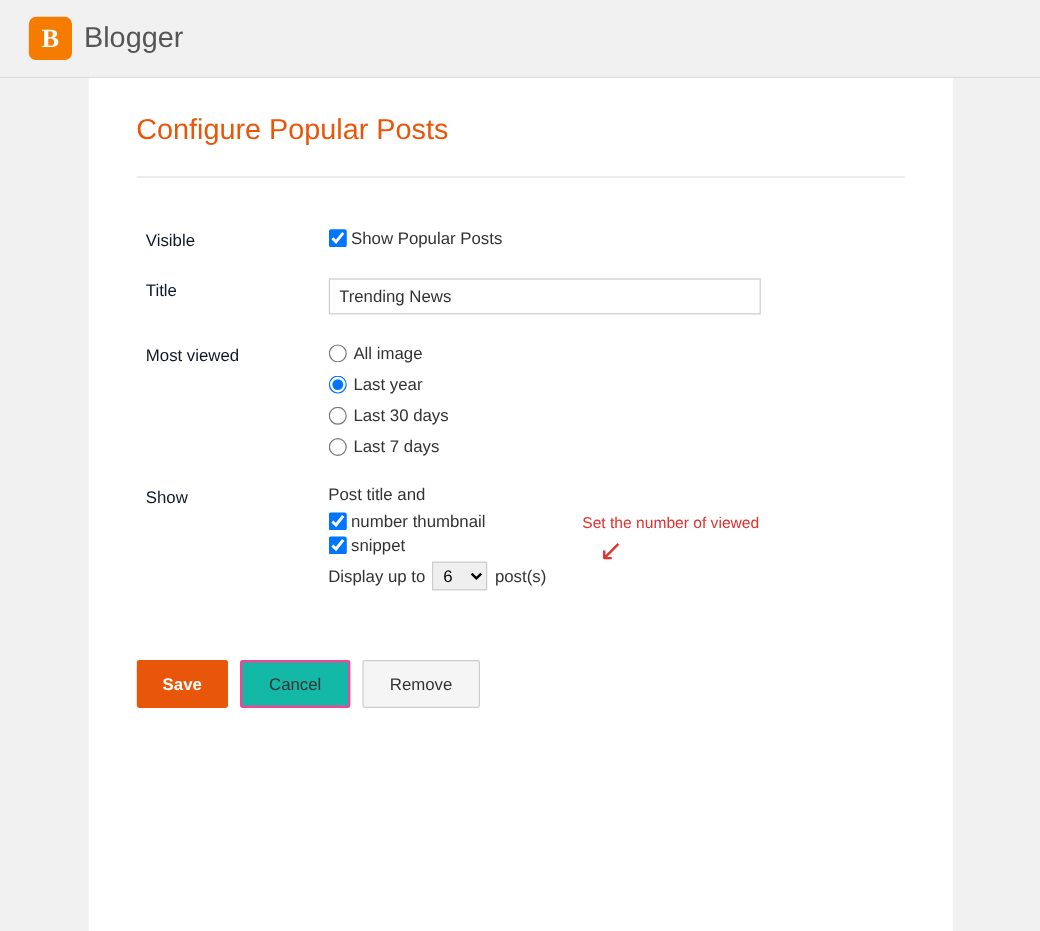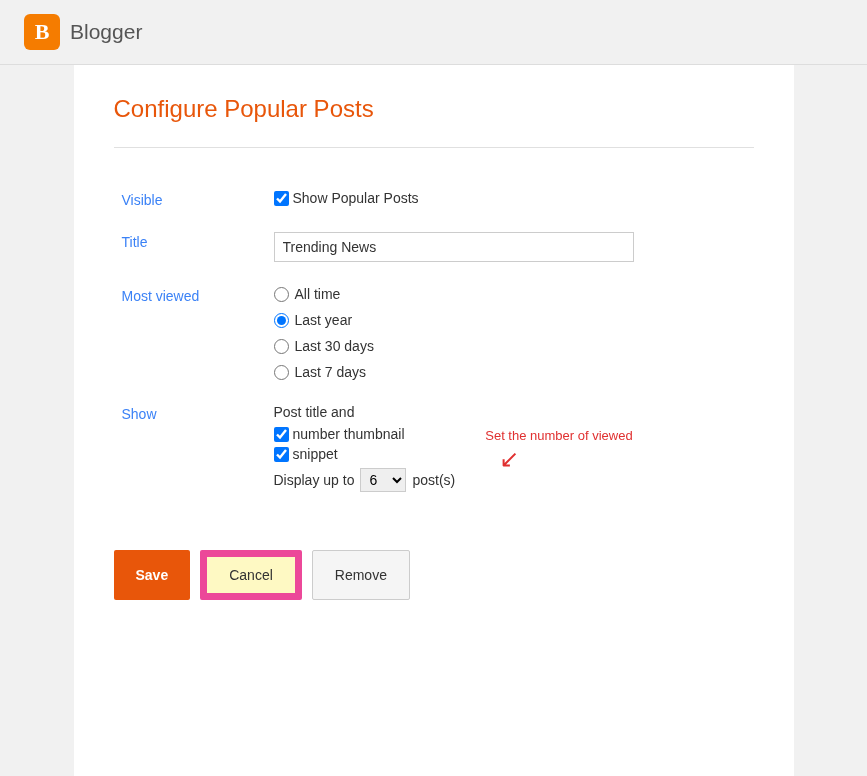--- a/index.html
+++ b/index.html
@@ -24,21 +24,21 @@
       border-radius: 6px;
       display: flex;
       align-items: center;
       justify-content: center;
       color: white;
       font-size: 22px;
       font-weight: bold;
       font-family: Georgia, serif;
     }
     .blogger-name {
-      font-size: 21px;
+      font-size: 24px;
       color: #555;
       font-weight: normal;
     }
     .main-content {
       background: white;
       max-width: 720px;
       margin: 0 auto;
       padding: 30px 40px 40px 40px;
       min-height: calc(100vh - 65px);
     }
@@ -56,21 +56,21 @@
     .form-table {
       width: 100%;
       border-collapse: collapse;
     }
     .form-table tr td {
       padding: 12px 8px;
       vertical-align: top;
     }
     .form-table .label-col {
       width: 140px;
-      color: #3b82f6;
+      color: #0f172a;
       padding-top: 14px;
       font-size: 14px;
     }
     .form-table .input-col {
       padding-left: 20px;
     }
     .show-popular-row td {
       padding-top: 20px;
       padding-bottom: 20px;
     }
@@ -171,23 +171,23 @@
       background: #e8560a;
       color: white;
       border: none;
       padding: 10px 22px;
       font-size: 14px;
       font-weight: bold;
       cursor: pointer;
       border-radius: 2px;
     }
     .btn-cancel {
-      background: #fef9c3;
-      color: #333;
-      border: 7px solid #ec4899;
+      background: #14b8a6;
+      color: #333;
+      border: 2px solid #ec4899;
       padding: 10px 22px;
       font-size: 14px;
       cursor: pointer;
       border-radius: 2px;
       text-align: center;
     }
     .btn-remove {
       background: #f5f5f5;
       color: #333;
       border: 1px solid #ccc;
@@ -230,21 +230,21 @@
           <input type="text" class="title-input" value="Trending News" style="">
         </td>
       </tr>
 
       <tr>
         <td class="label-col">Most viewed</td>
         <td class="input-col">
           <div class="radio-group">
             <label class="radio-label">
               <input type="radio" name="most_viewed" style="">
-              <span>All time</span>
+              <span>All image</span>
             </label>
             <label class="radio-label">
               <input type="radio" name="most_viewed" checked="" style="">
               <span>Last year</span>
             </label>
             <label class="radio-label">
               <input type="radio" name="most_viewed" style="">
               <span>Last 30 days</span>
             </label>
             <label class="radio-label">

